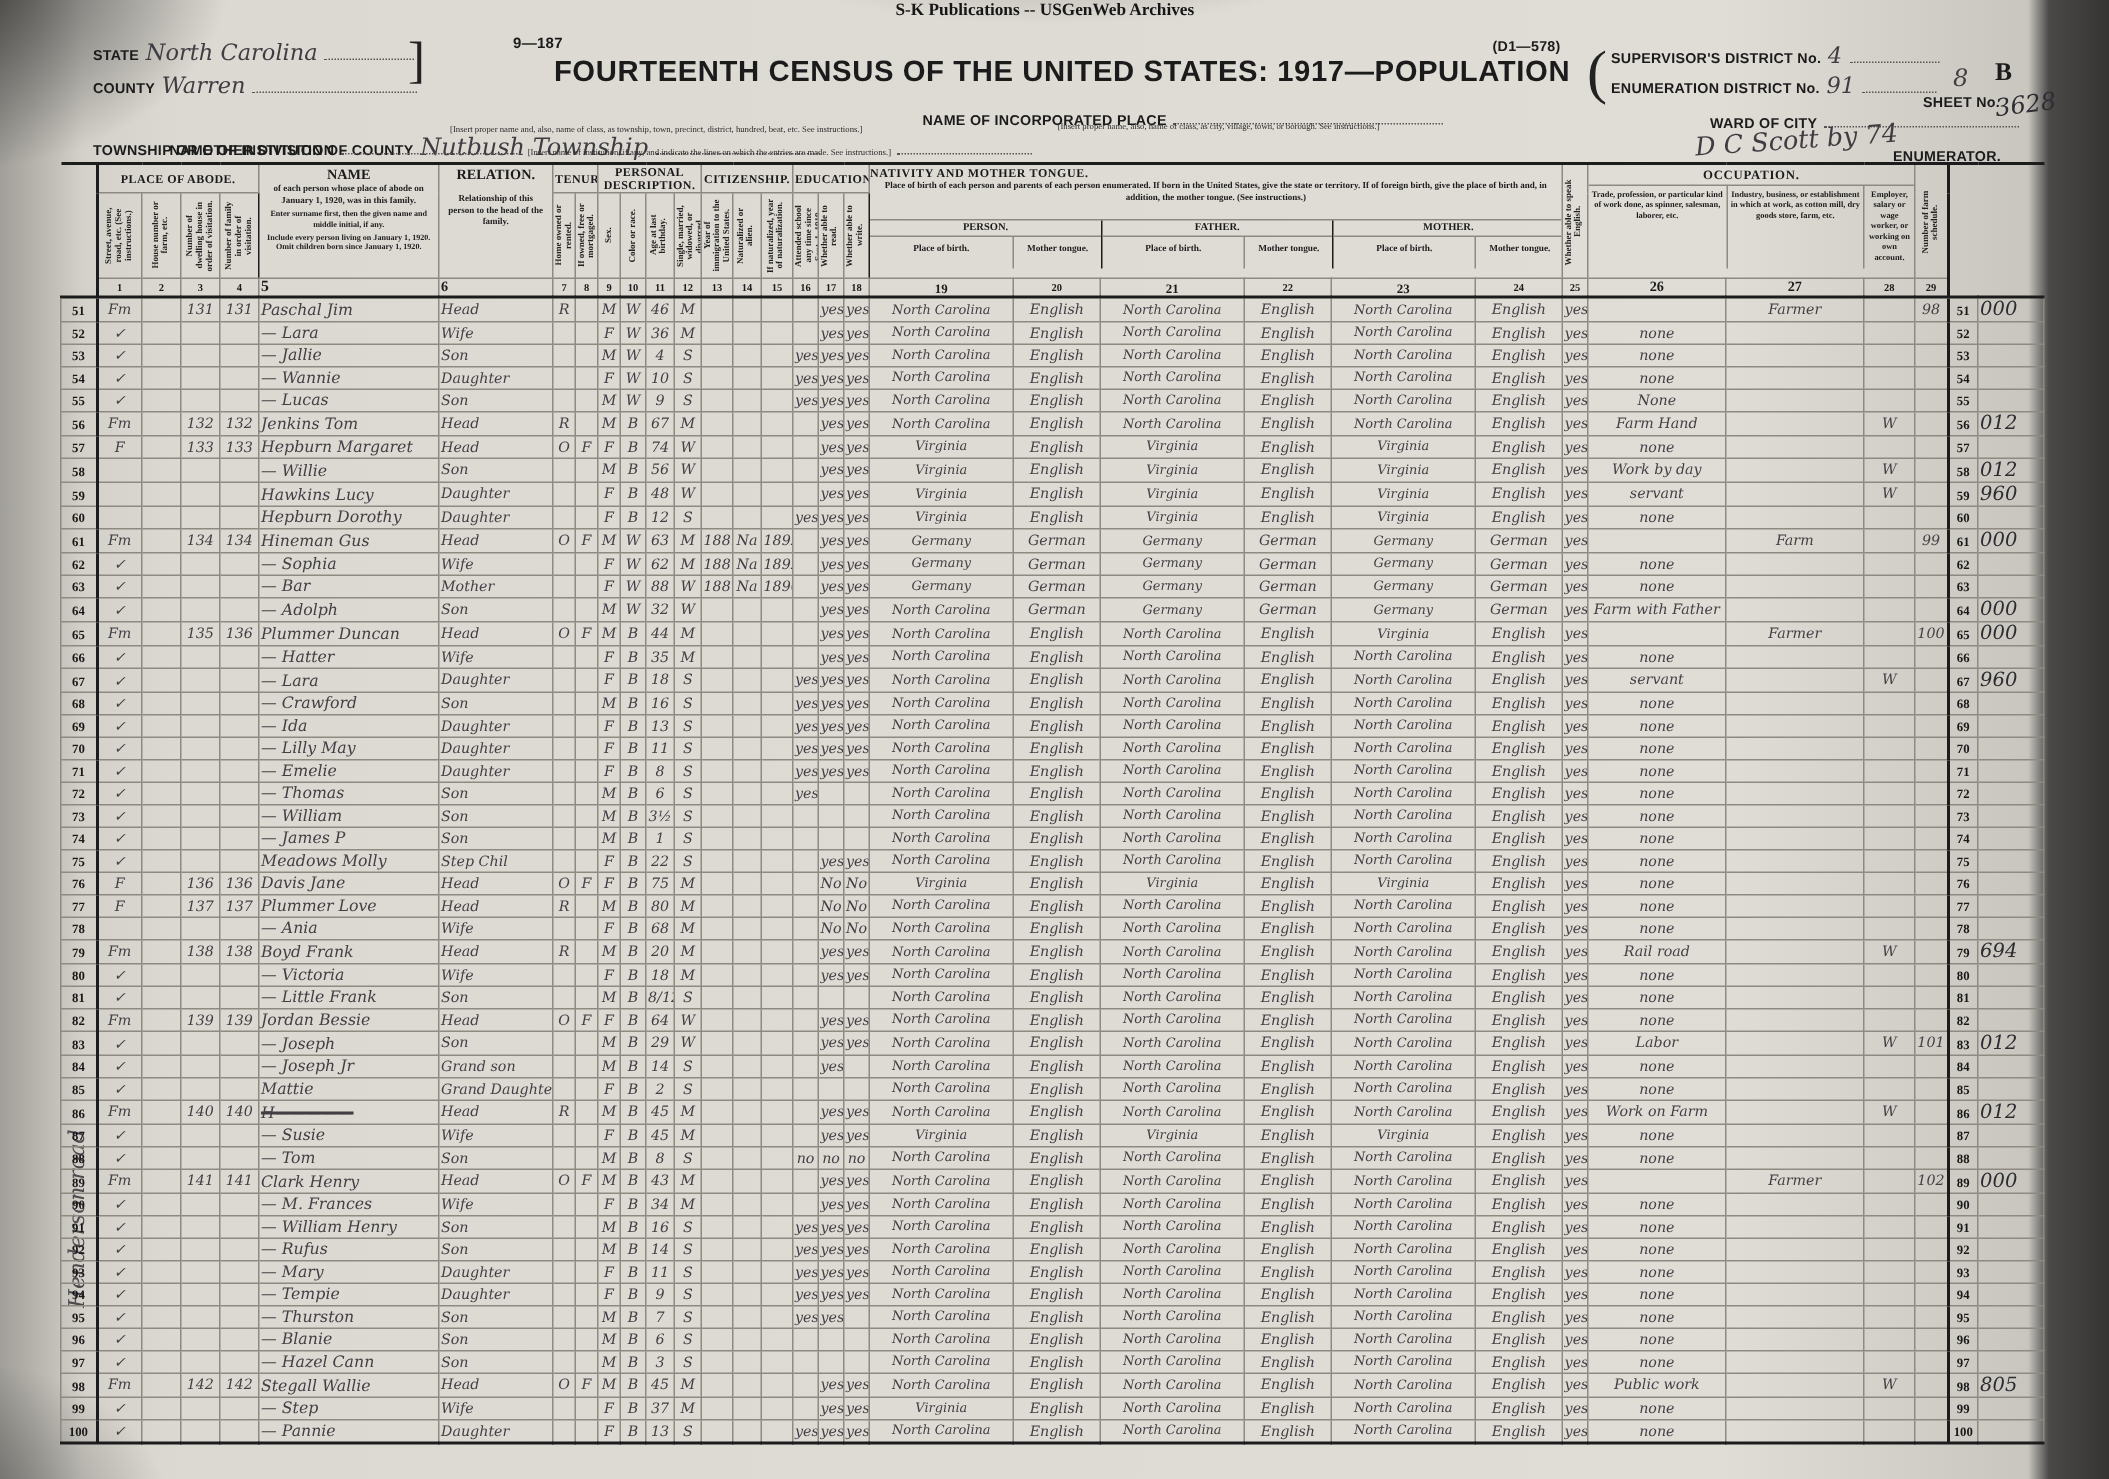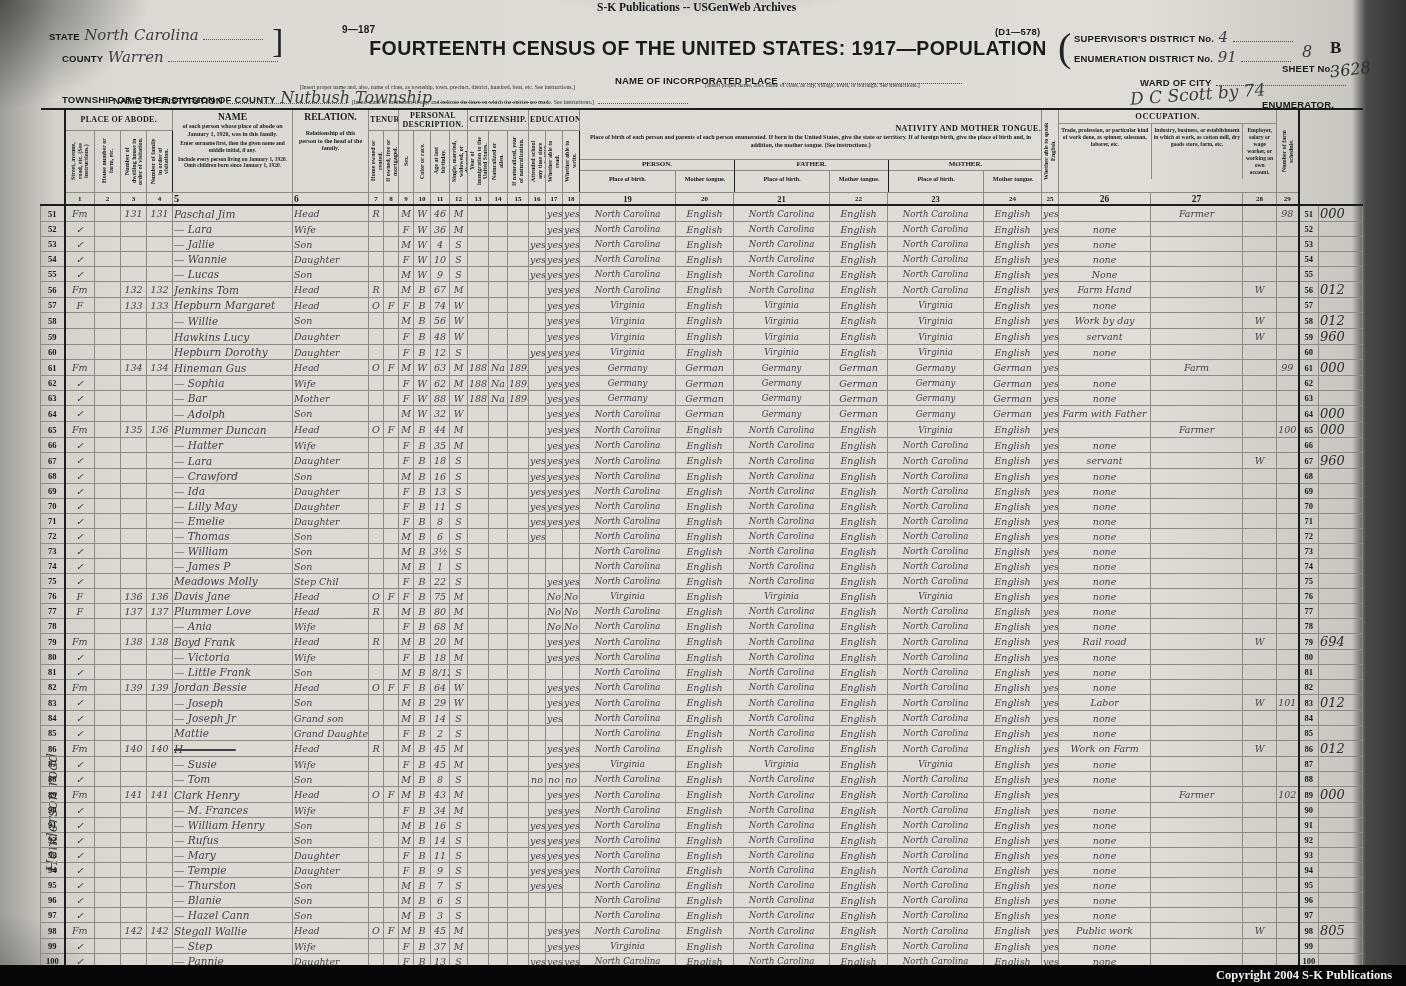--- a/index.html
+++ b/index.html
@@ -43,21 +43,21 @@
   .sub th{height:56px;vertical-align:middle;}
   .vtx{writing-mode:vertical-rl;transform:rotate(180deg);font-size:6px;line-height:1.1;height:50px;margin:0 auto;overflow:hidden;
        font-family:"Liberation Serif",serif;font-weight:bold;color:#222;text-align:center;}
   .vcell{vertical-align:middle;}
   .vcell .vtx{height:62px;}
   .name-h,.rel-h{vertical-align:top;text-align:center;}
   .name-h .gt,.rel-h .gt{font-weight:bold;font-size:9.5px;font-family:"Liberation Serif",serif;padding-top:2px;}
   .name-note{font-family:"Liberation Serif",serif;font-size:6px;line-height:1.25;padding:1px 4px;color:#222;white-space:normal;}
   .nat-h{vertical-align:top;padding:0 !important;}
   .nat-note{font-family:"Liberation Serif",serif;font-size:6px;line-height:1.3;padding:1px 6px;height:24px;border-bottom:1px solid #8e8a82;white-space:normal;text-align:center;}
-  .nat-title{font-weight:bold;font-size:8px;font-family:"Liberation Serif",serif;text-align:right;letter-spacing:.4px;padding-top:14px;}
+  .nat-title{font-weight:bold;font-size:8px;font-family:"Liberation Serif",serif;text-align:left;letter-spacing:.4px;padding-top:1px;}
   .nat-grps{display:flex;}
   .nat-g{width:154px;box-sizing:border-box;}
   .nat-g + .nat-g{border-left:1.8px solid #1c1c1c;}
   .nat-gt{font-weight:bold;font-size:7px;text-align:center;font-family:"Liberation Serif",serif;border-bottom:1px solid #8e8a82;height:10px;}
   .nat-sub{display:flex;}
   .nat-pb,.nat-mt{font-family:"Liberation Serif",serif;font-size:6.2px;text-align:center;height:21px;padding-top:4px;box-sizing:border-box;}
   .nat-pb{width:96px;border-right:1px solid #8e8a82;}
   .nat-mt{width:58px;}
   .occ-h{vertical-align:top;padding:0 !important;}
   .occ-t{font-weight:bold;font-size:8.5px;letter-spacing:.5px;text-align:center;font-family:"Liberation Serif",serif;height:12px;border-bottom:1px solid #8e8a82;padding-top:1px;}
@@ -83,21 +83,21 @@
       color:#f2f2f2;font-family:"Liberation Serif",serif;font-weight:bold;font-size:12.5px;
       text-align:right;line-height:21px;padding-right:14px;box-sizing:border-box;}
 </style>
 </head>
 <body>
 
 <div class="scan">
 
   <div class="abs top-note">S-K Publications -- USGenWeb Archives</div>
 
-  <div class="abs" style="left:49px;top:26px;">
+  <div class="abs" style="left:62px;top:26px;">
     <span class="lbl">STATE</span>
     <span class="hw hw-val">North Carolina</span>
     <span class="dotline" style="width:60px;"></span>
   </div>
   <div class="abs bracket" style="left:272px;top:22px;">]</div>
   <div class="abs" style="left:62px;top:48px;">
     <span class="lbl">COUNTY</span>
     <span class="hw hw-val">Warren</span>
     <span class="dotline" style="width:110px;"></span>
   </div>
@@ -2030,16 +2030,13 @@
           <td class="hwc c-trade gl">none</td>
           <td class="hwc c-ind"></td>
           <td class="hwc c-emp"></td>
           <td class="hwc c-fs gl tbl-right"></td>
           <td class="rownum">100</td>
           <td class="margin-note"></td>
         </tr>
       </tbody>
   </table>
 
-  <div class="bottom-bar">
-    <span>Copyright 2004 S-K Publications</span>
-  </div>
 </div>
 
 </body></html>

